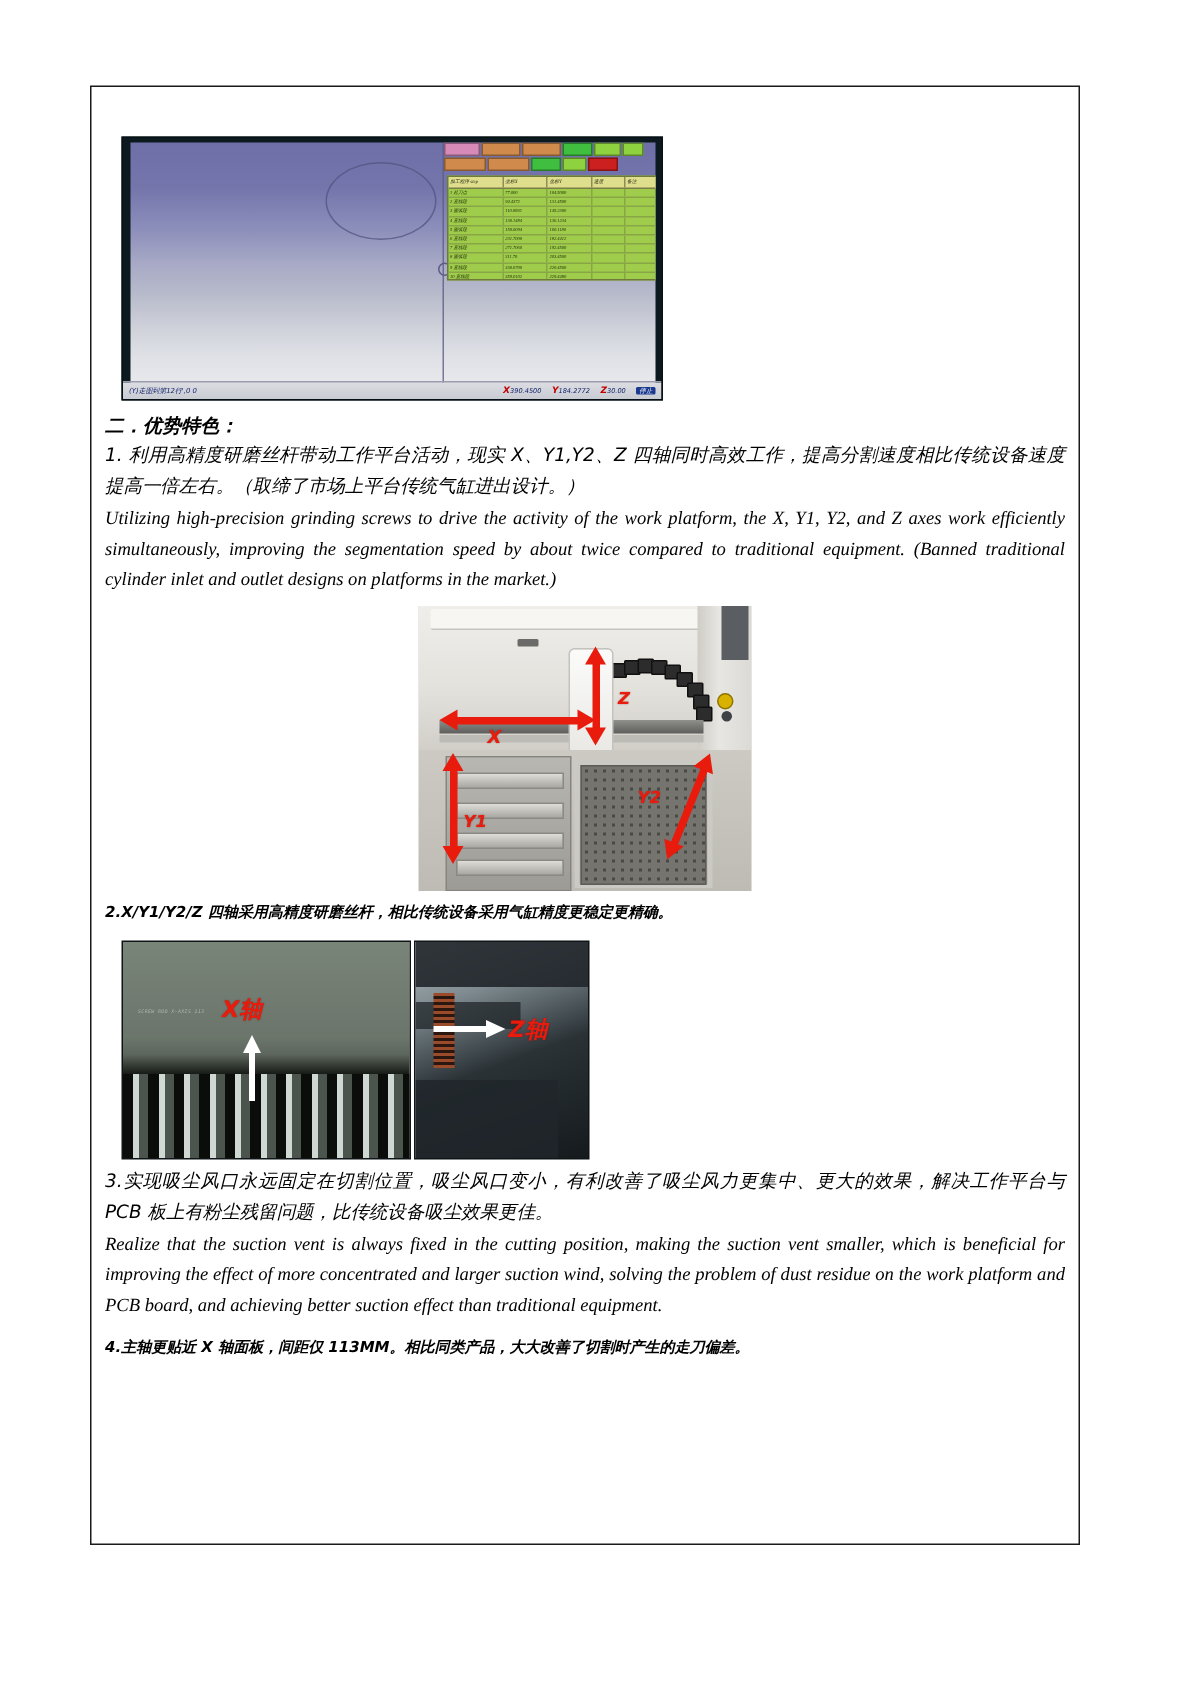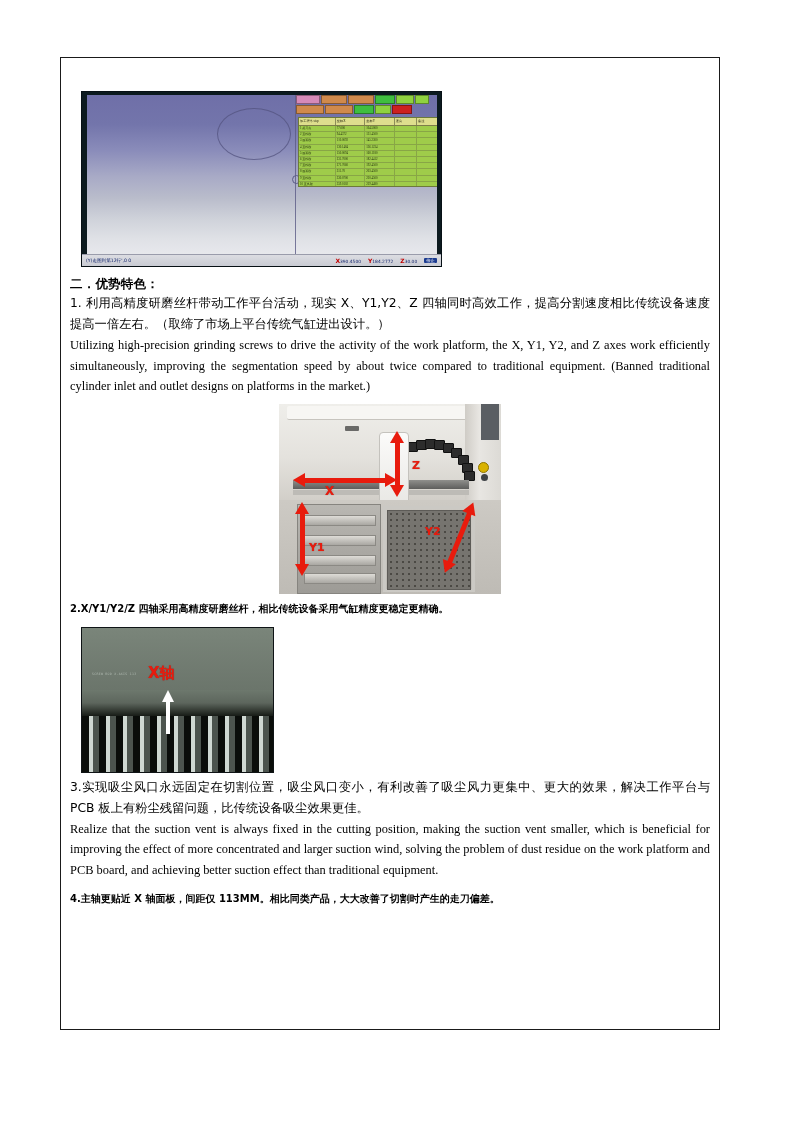--- a/index.html
+++ b/index.html
@@ -21,20 +21,21 @@
 
   #doc-table {
     position: absolute;
     left: 60px;
     top: 57px;
     width: 660px;
     height: 973px;
     border: 1.6px solid #1a1a1a;
     box-sizing: border-box;
     background: #fff;
+    font-style: italic;
   }
 
   #cell-body {
     position: absolute;
     left: 0; top: 0; right: 0; bottom: 0;
     padding: 4px 9px 0 9px;
     box-sizing: border-box;
   }
 
   
@@ -479,20 +480,31 @@
           <div class="sx-panel"></div>
           <div class="sx-tinytext">SCREW ROD X-AXIS 113</div>
           <div class="sx-screw"></div>
           <div class="white-arrow" style="left:80px; top:62px; width:12px; height:44px;">
             <div class="wbar" style="left:4px; top:10px; width:4px; height:34px;"></div>
             <div class="whead" style="left:0; top:0; border-left:6px solid transparent; border-right:6px solid transparent; border-bottom:12px solid #ffffff;"></div>
           </div>
           <div class="axis-lbl" style="left:66px; top:36px; font-size:15px;">X轴</div>
         </div>
 
+        <div class="shot" id="shot-z">
+          <div class="sz-plate" style="left:0;  top:0;   width:117px; height:30px; opacity:.9;"></div>
+          <div class="sz-plate" style="left:0;  top:40px; width:70px;  height:18px; opacity:.75;"></div>
+          <div class="sz-plate" style="left:0;  top:92px; width:95px;  height:54px; opacity:.85;"></div>
+          <div class="sz-spring" style="left:12px; top:34px; height:50px;"></div>
+          <div class="white-arrow" style="left:12px; top:52px; width:48px; height:12px;">
+            <div class="wbar" style="left:0; top:4px; width:36px; height:4px;"></div>
+            <div class="whead" style="right:0; top:0; border-top:6px solid transparent; border-bottom:6px solid transparent; border-left:13px solid #ffffff;"></div>
+          </div>
+          <div class="axis-lbl" style="left:62px; top:49px; font-size:15px;">Z轴</div>
+        </div>
       </div>
 
       <div class="spacer-s"></div>
 
       <p class="para-cn">3.实现吸尘风口永远固定在切割位置，吸尘风口变小，有利改善了吸尘风力更集中、更大的效果，解决工作平台与 PCB 板上有粉尘残留问题，比传统设备吸尘效果更佳。</p>
       <p class="para">Realize that the suction vent is always fixed in the cutting position, making the suction vent smaller, which is beneficial for improving the effect of more concentrated and larger suction wind, solving the problem of dust residue on the work platform and PCB board, and achieving better suction effect than traditional equipment.</p>
 
       <div class="spacer-m"></div>
 
       <p class="para-cn-bold">4.主轴更贴近 X 轴面板，间距仅 113MM。相比同类产品，大大改善了切割时产生的走刀偏差。</p>

